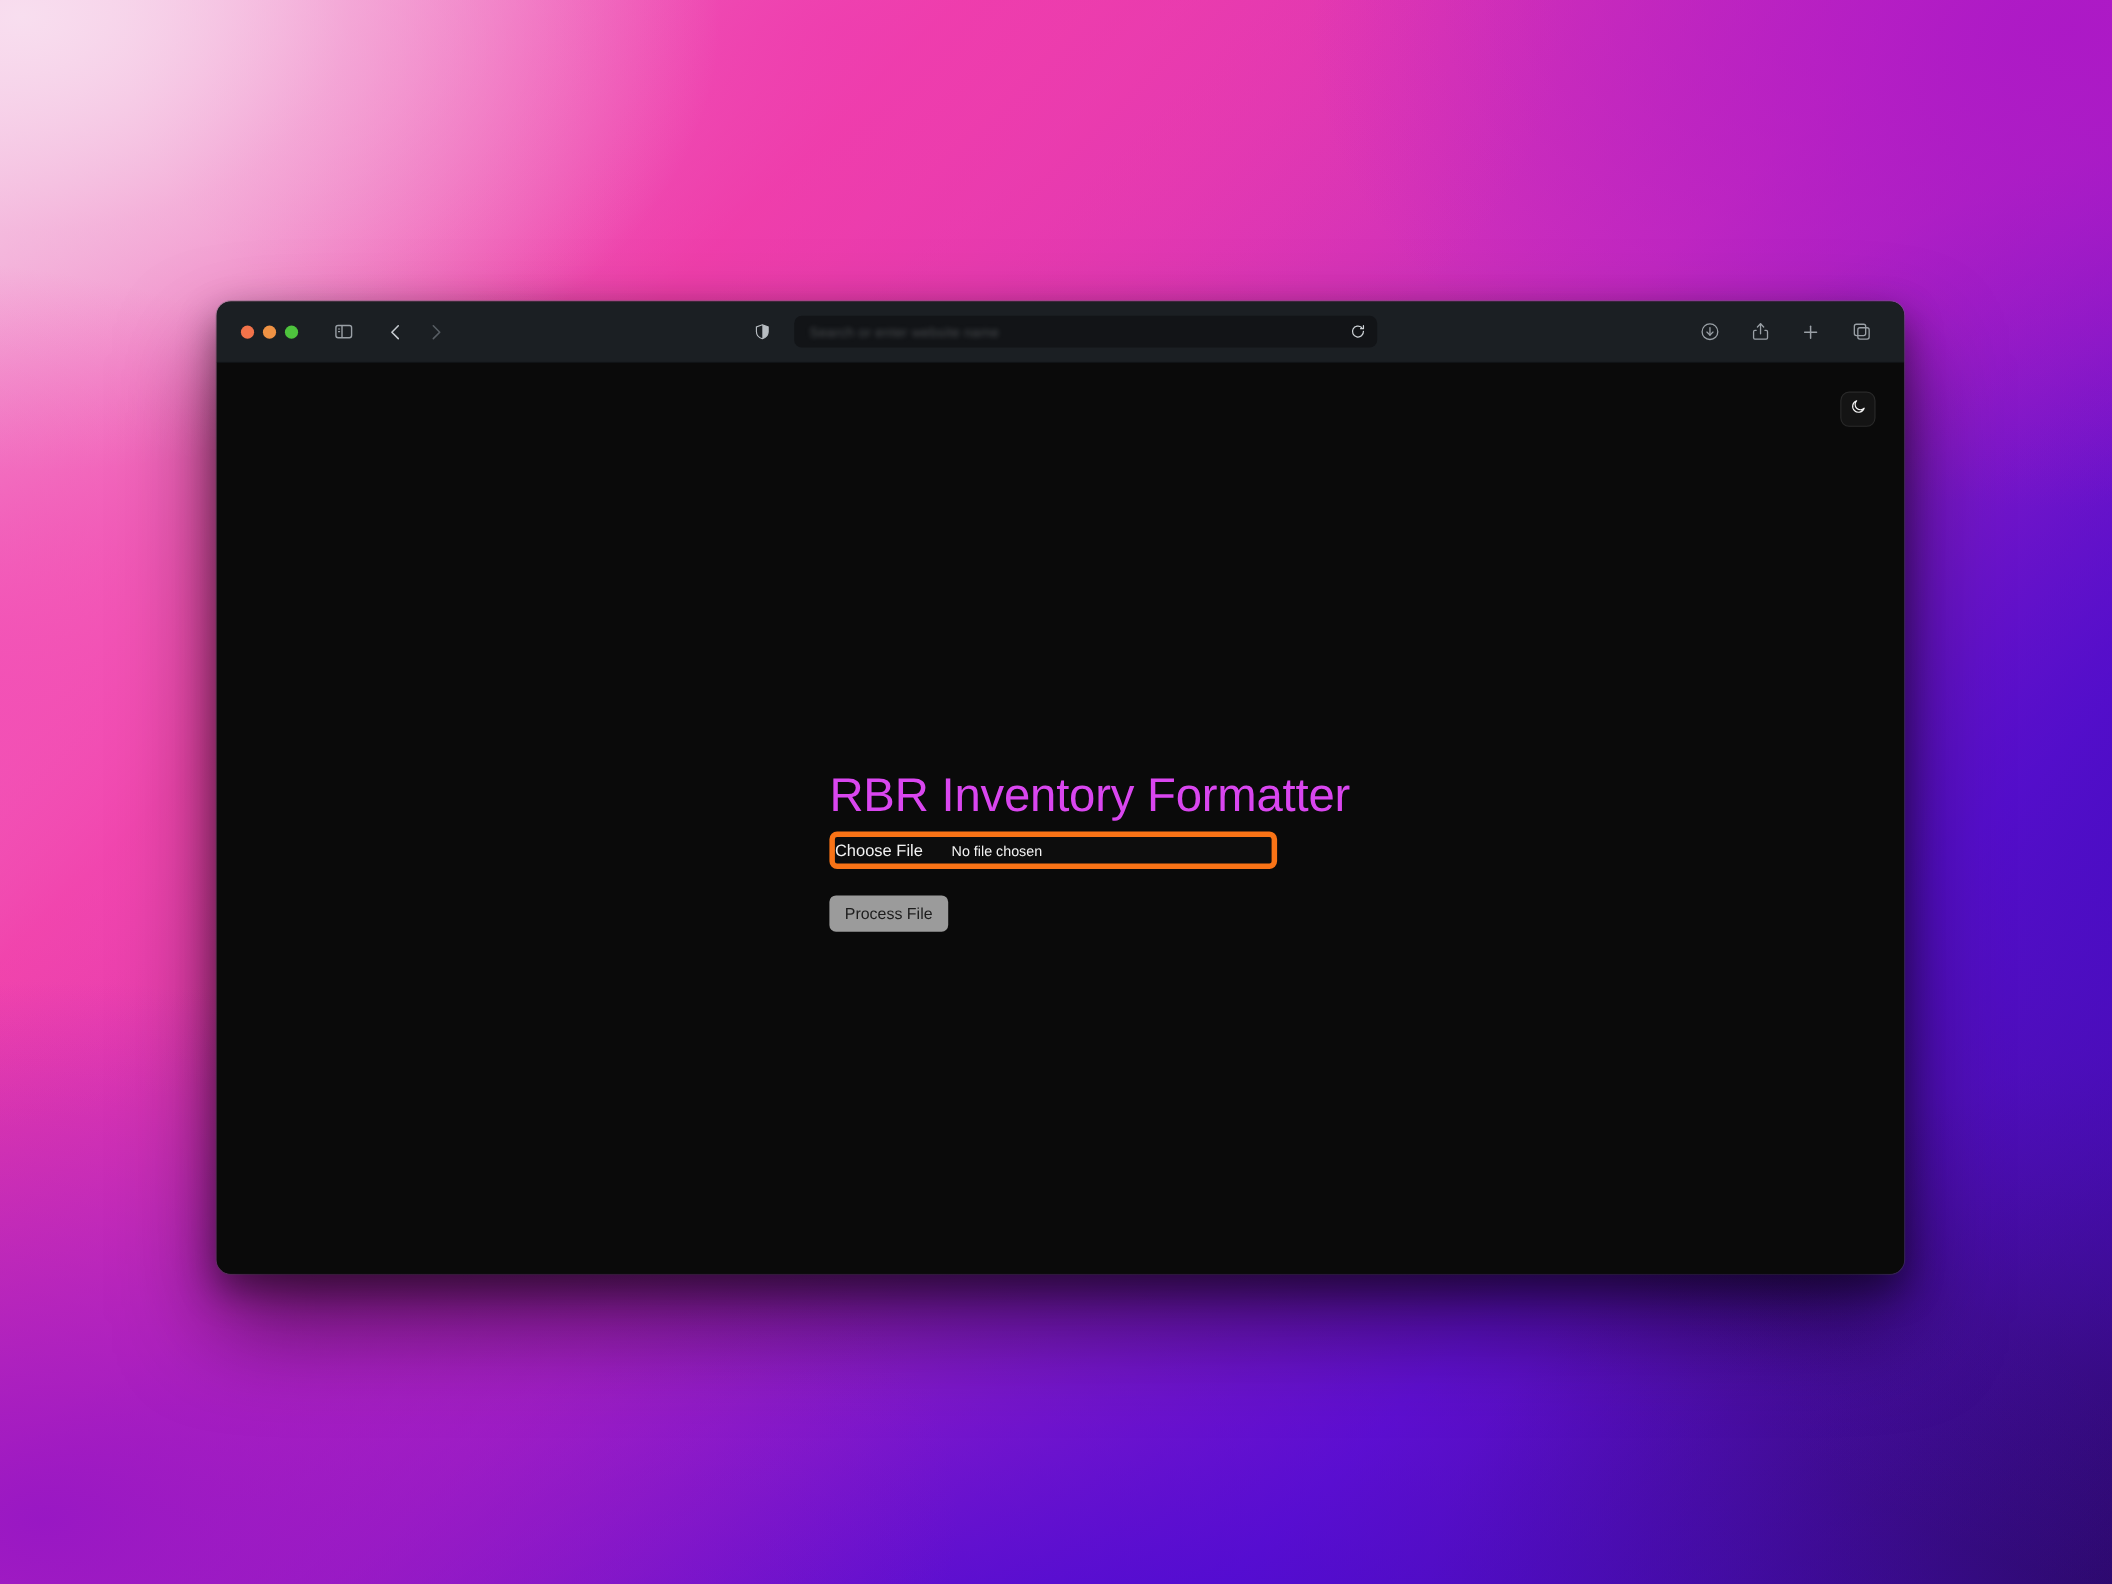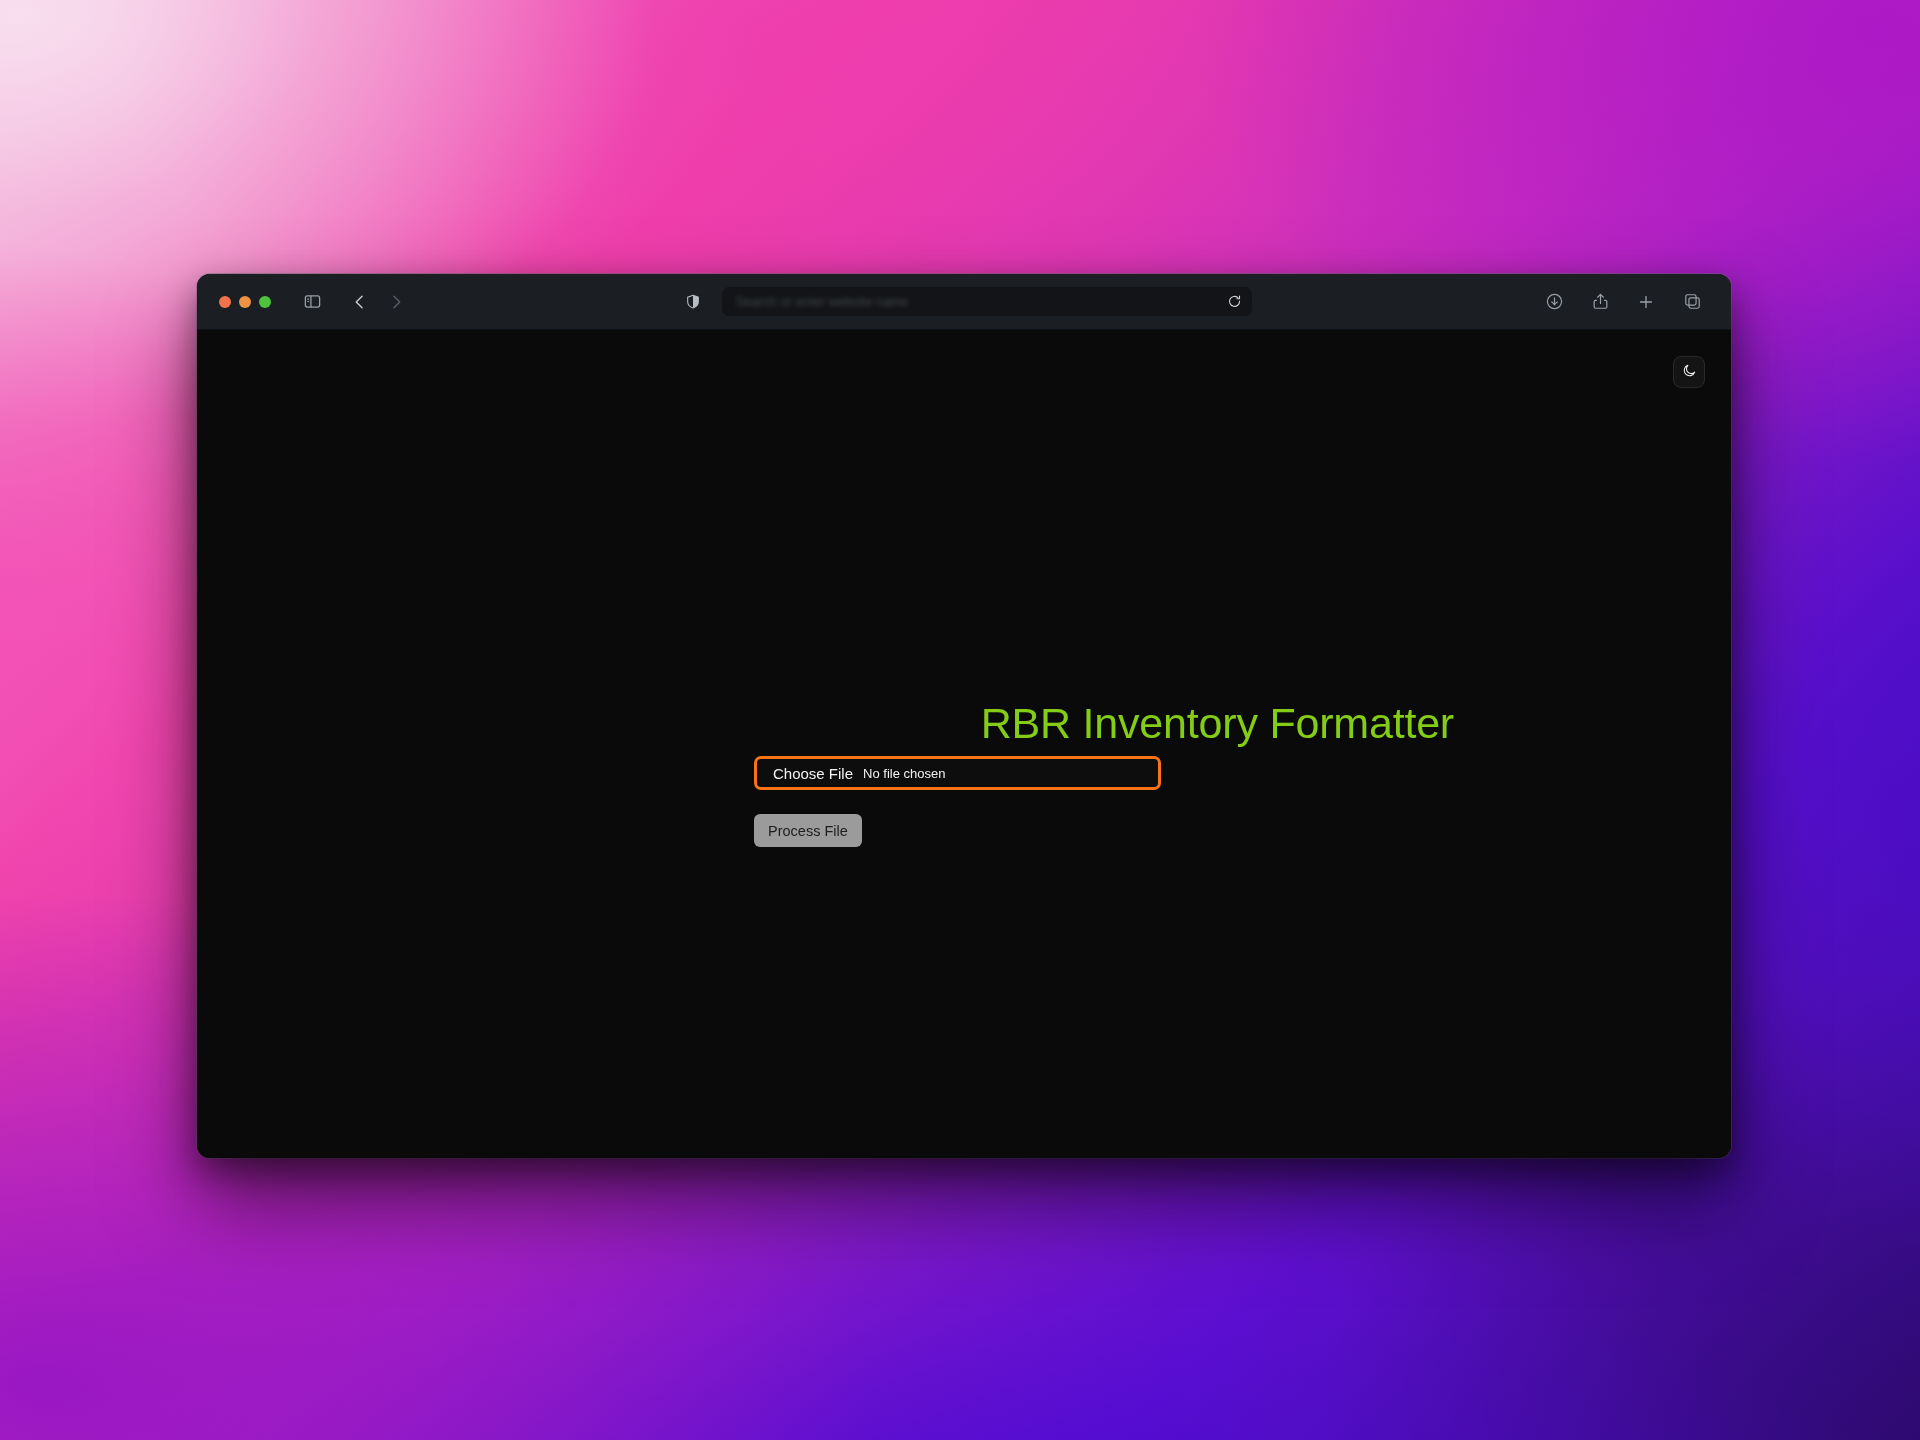--- a/index.html
+++ b/index.html
@@ -149,45 +149,44 @@
   #content-block {
     position: absolute;
     left: 557px;
     top: 370px;
     width: 700px;
   }
 
   #page-title {
     font-size: 43px;
     font-weight: 400;
-    color: #84cc16;
+    color: #d946ef;
     letter-spacing: -0.2px;
     line-height: 1.1;
     white-space: nowrap;
-    text-align: right;
   }
 
   #upload-label {
     margin-top: 32px;
     font-size: 15.5px;
     color: #e6e6e6;
     line-height: 1.2;
   }
 
   #file-input {
     margin-top: 9px;
     width: 407px;
     height: 34px;
-    border: 3px solid #f97316;
+    border: 5px solid #f97316;
     border-radius: 7px;
     background: #0d0d0d;
     display: flex;
     align-items: center;
-    padding-left: 16px;
-    gap: 10px;
+    padding-left: 0;
+    gap: 26px;
     cursor: pointer;
   }
   #file-btn-label { font-size: 15px; color: #f2f2f2; }
   #file-status { font-size: 13px; color: #f2f2f2; }
 
   #process-btn {
     margin-top: 24px;
     height: 33px;
     padding: 0 14px;
     background: #9b9b9b;

